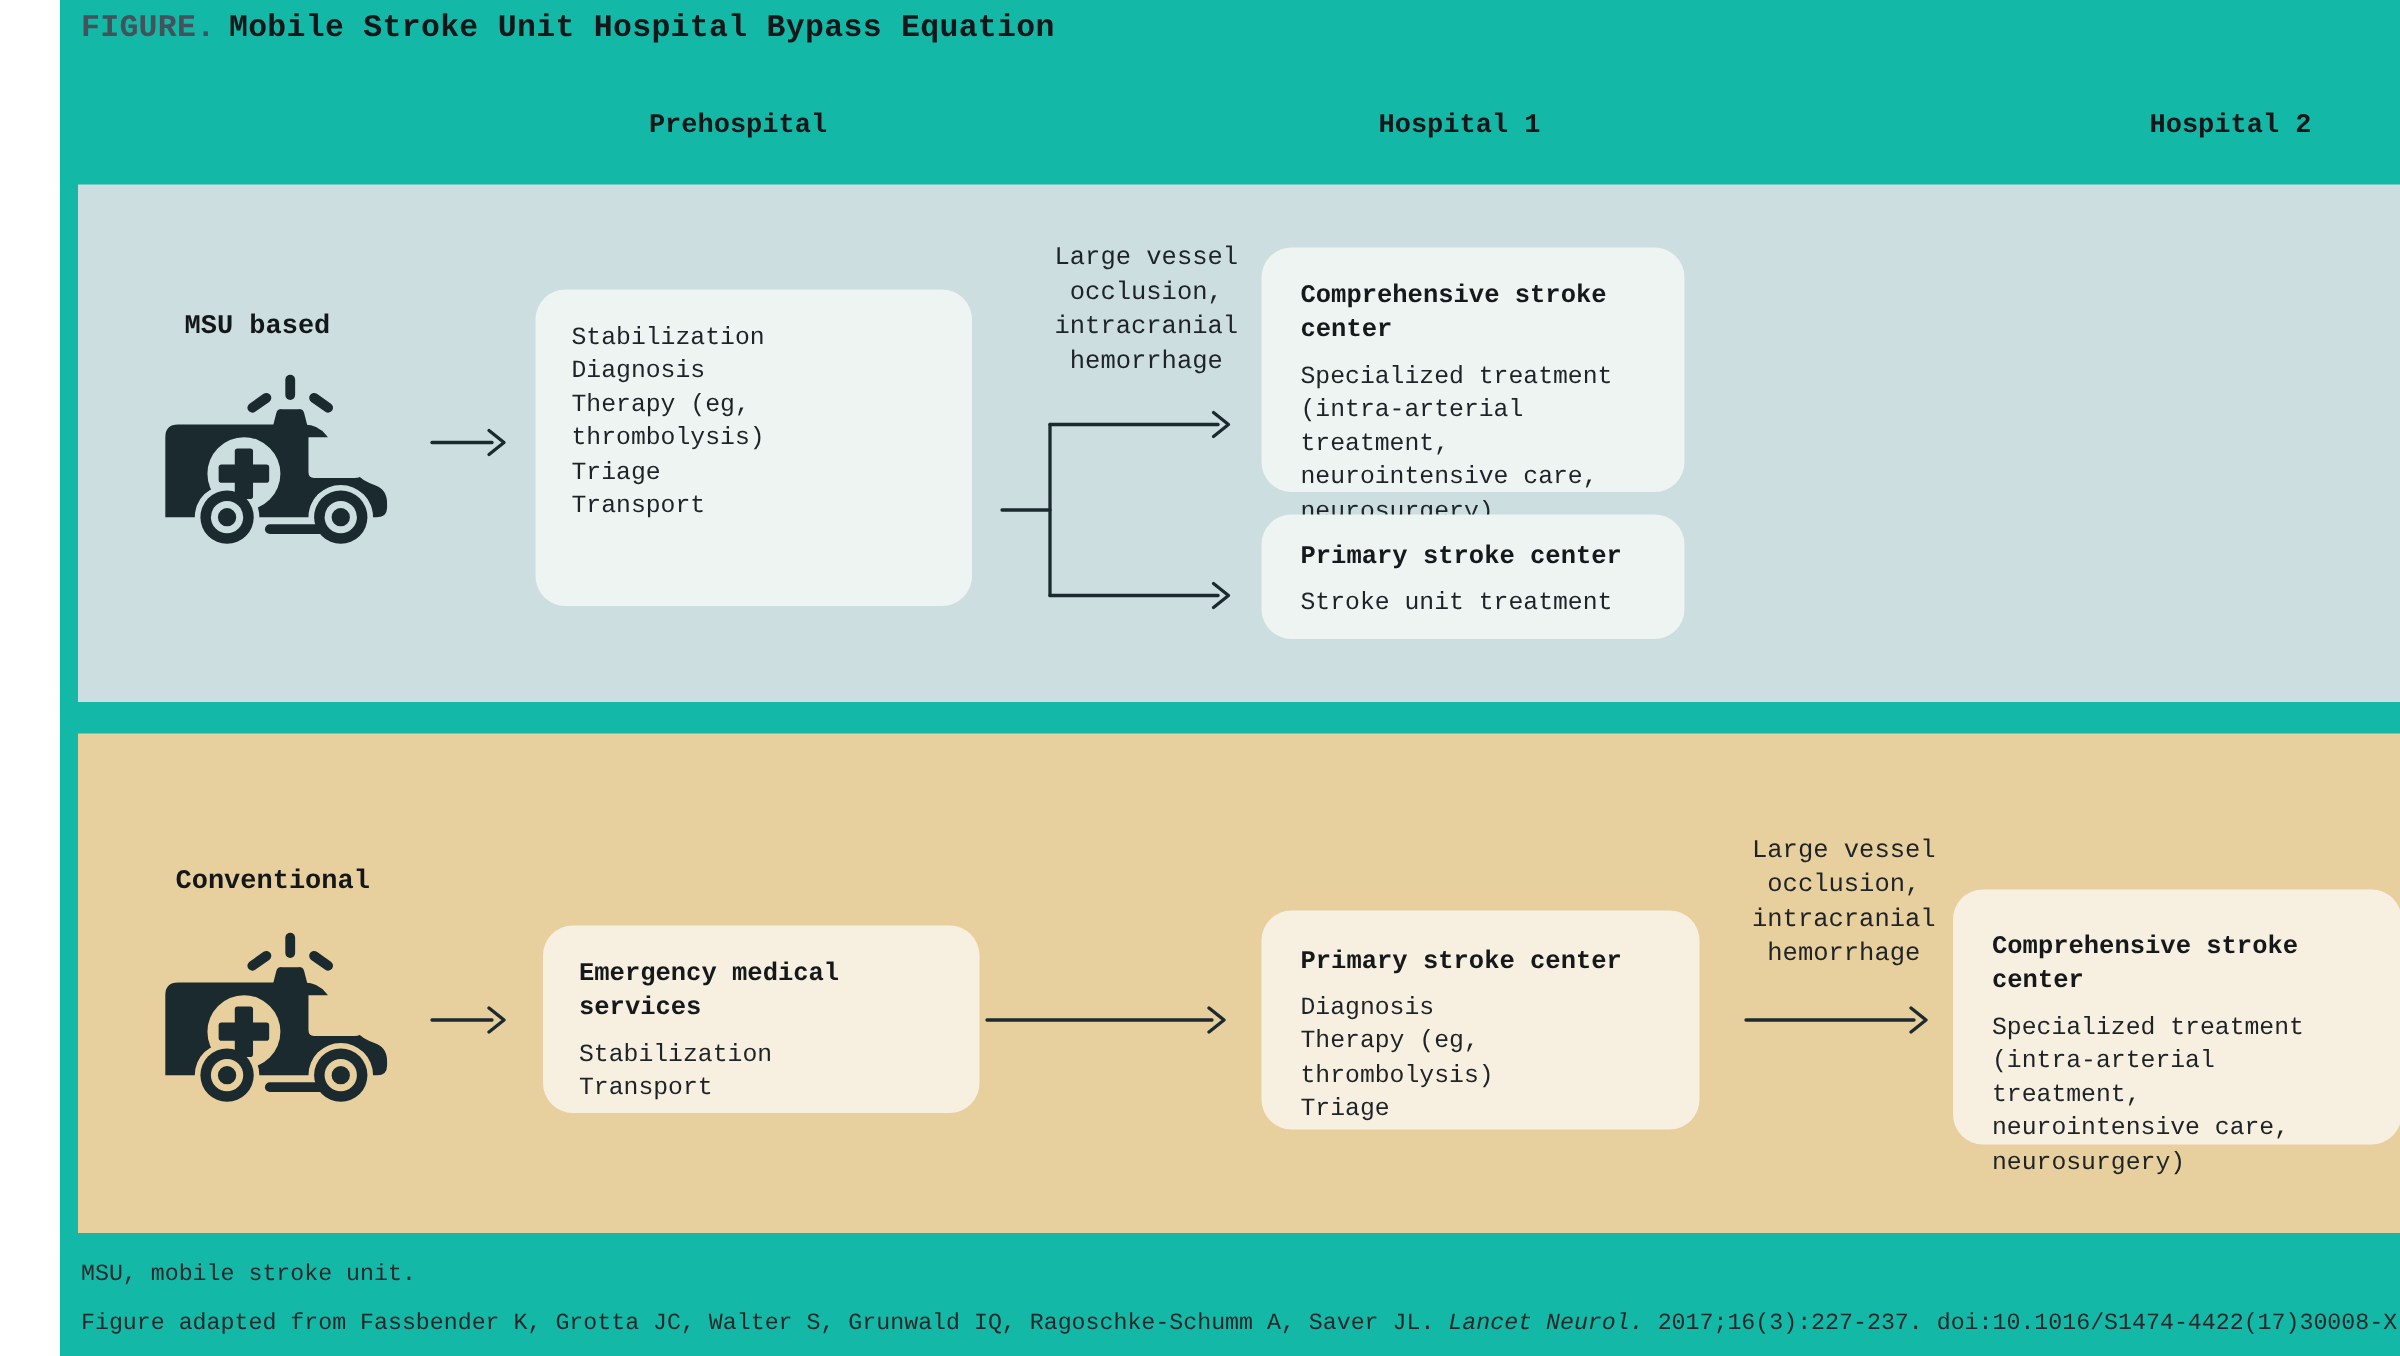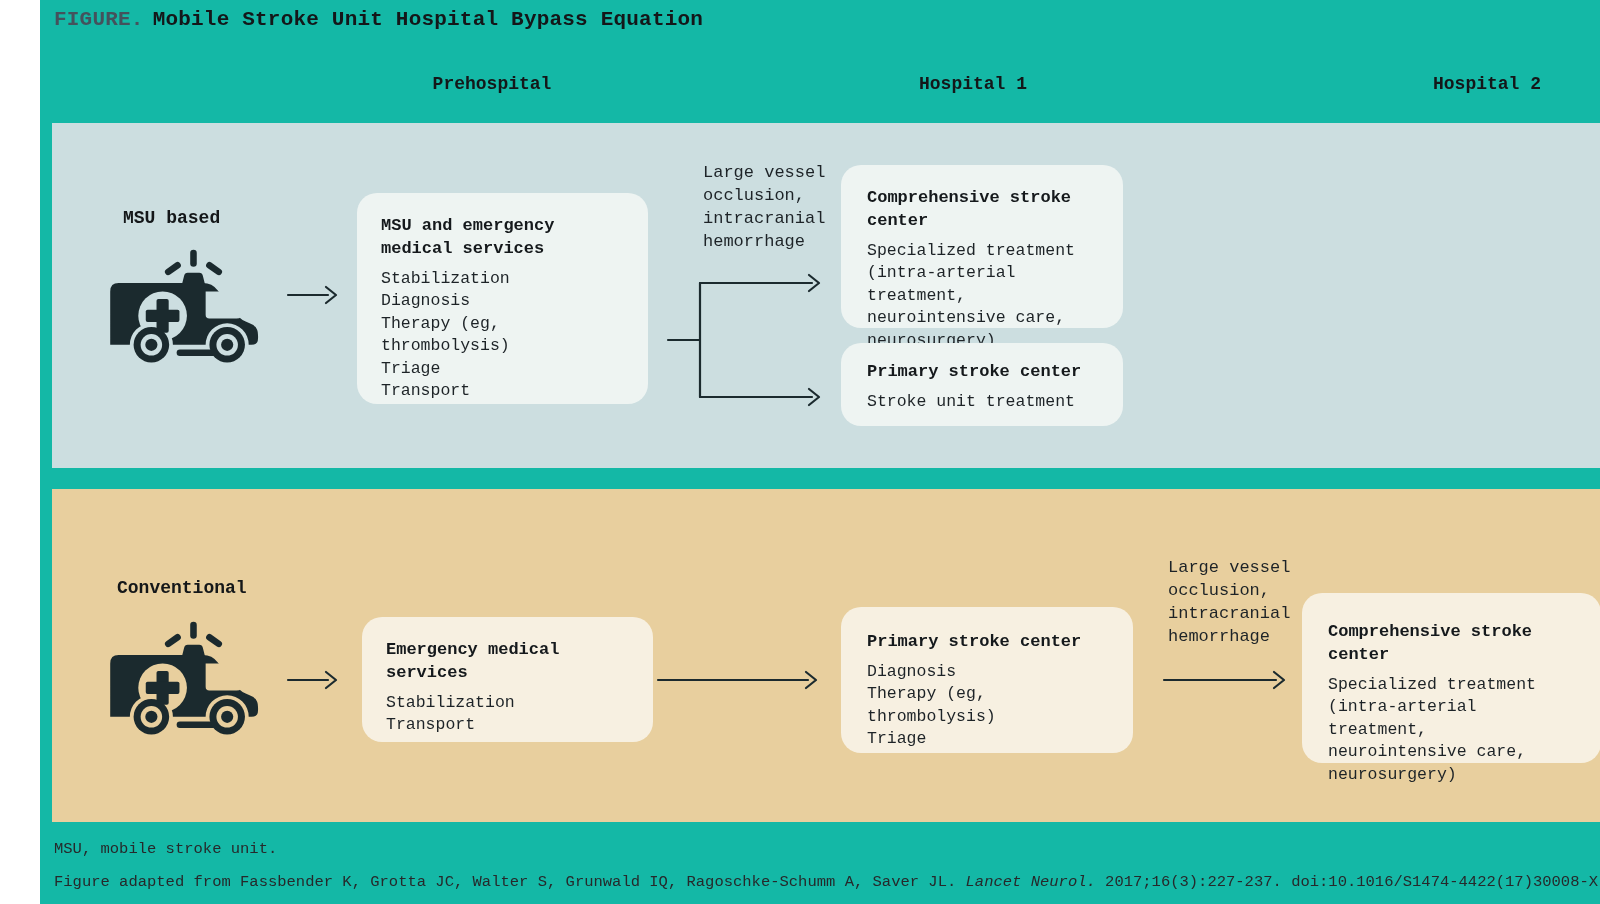--- a/index.html
+++ b/index.html
@@ -29,21 +29,21 @@
   .conv-box{background:var(--conv-box-bg);}
   .box-title{font-size:17px;font-weight:700;line-height:23px;margin:0 0 8px;color:#15191c;}
   .box-a .box-title{max-width:212px;}
   .box-item,.box-body{font-size:16.5px;line-height:22.4px;color:var(--text);}
   .box-a{left:317px;top:193px;width:291px;height:211px;padding:21px 24px;}
   .box-b{left:801px;top:165px;width:282px;height:163px;padding:21px 26px;}
   .box-c{left:801px;top:343px;width:282px;height:83px;padding:17px 26px;}
   .box-d{left:322px;top:617px;width:291px;height:125px;padding:21px 24px;}
   .box-e{left:801px;top:607px;width:292px;height:146px;padding:23px 26px;}
   .box-f{left:1262px;top:593px;width:299px;height:170px;padding:27px 26px;}
-  .annotation{position:absolute;font-size:17px;line-height:23px;white-space:pre-line;color:var(--text);}
+  .annotation{position:absolute;font-size:17px;line-height:23px;white-space:pre-line;color:var(--text);text-align:center;}
   .annot-top{left:663px;top:161px;}
   .annot-bottom{left:1128px;top:556px;}
   .footnote{position:absolute;left:14px;font-size:15.5px;line-height:20px;color:#26292b;}
   .footnote-1{top:839px;}
   .footnote-2{top:872px;}
   .journal-italic{font-style:italic;}
 </style>
 </head>
 <body>
 
@@ -84,21 +84,20 @@
     <circle class="win" cx="139" cy="112" r="11.5"></circle>
     <circle class="ink" cx="139" cy="112" r="6.5"></circle>
   </svg>
 
   <svg class="arrow" style="left:246px;top:283px" width="54" height="24">
     <path d="M2,12 H42"></path>
     <path d="M40,4 L50,12 L40,20"></path>
   </svg>
 
   <div class="box msu-box box-a">
-    <div class="box-title">MSU and emergency medical services</div>
     <div class="box-item">Stabilization</div>
     <div class="box-item">Diagnosis</div>
     <div class="box-item">Therapy (eg, thrombolysis)</div>
     <div class="box-item">Triage</div>
     <div class="box-item">Transport</div>
   </div>
 
   <div class="annotation annot-top">Large vessel
 occlusion,
 intracranial

